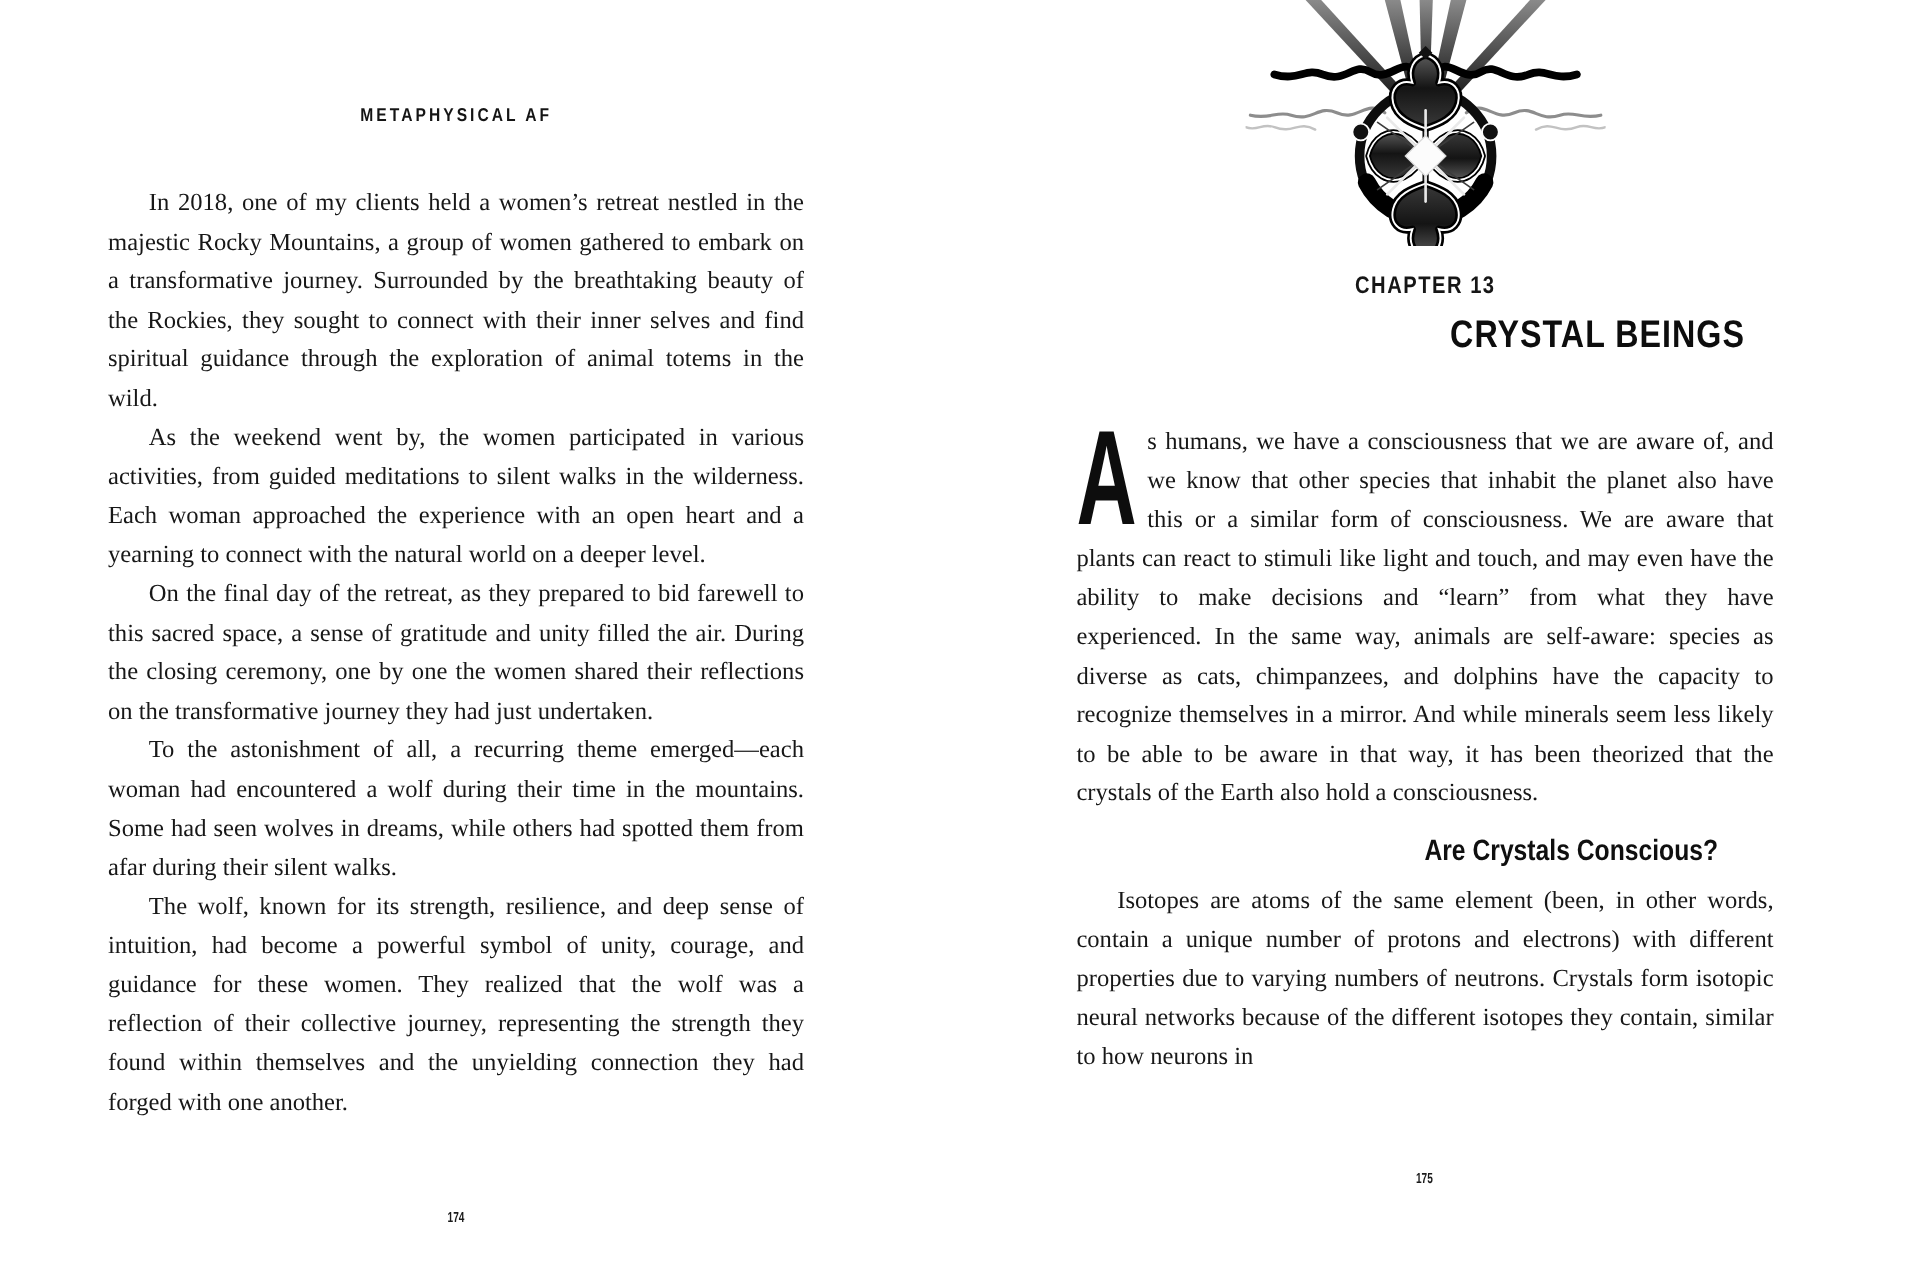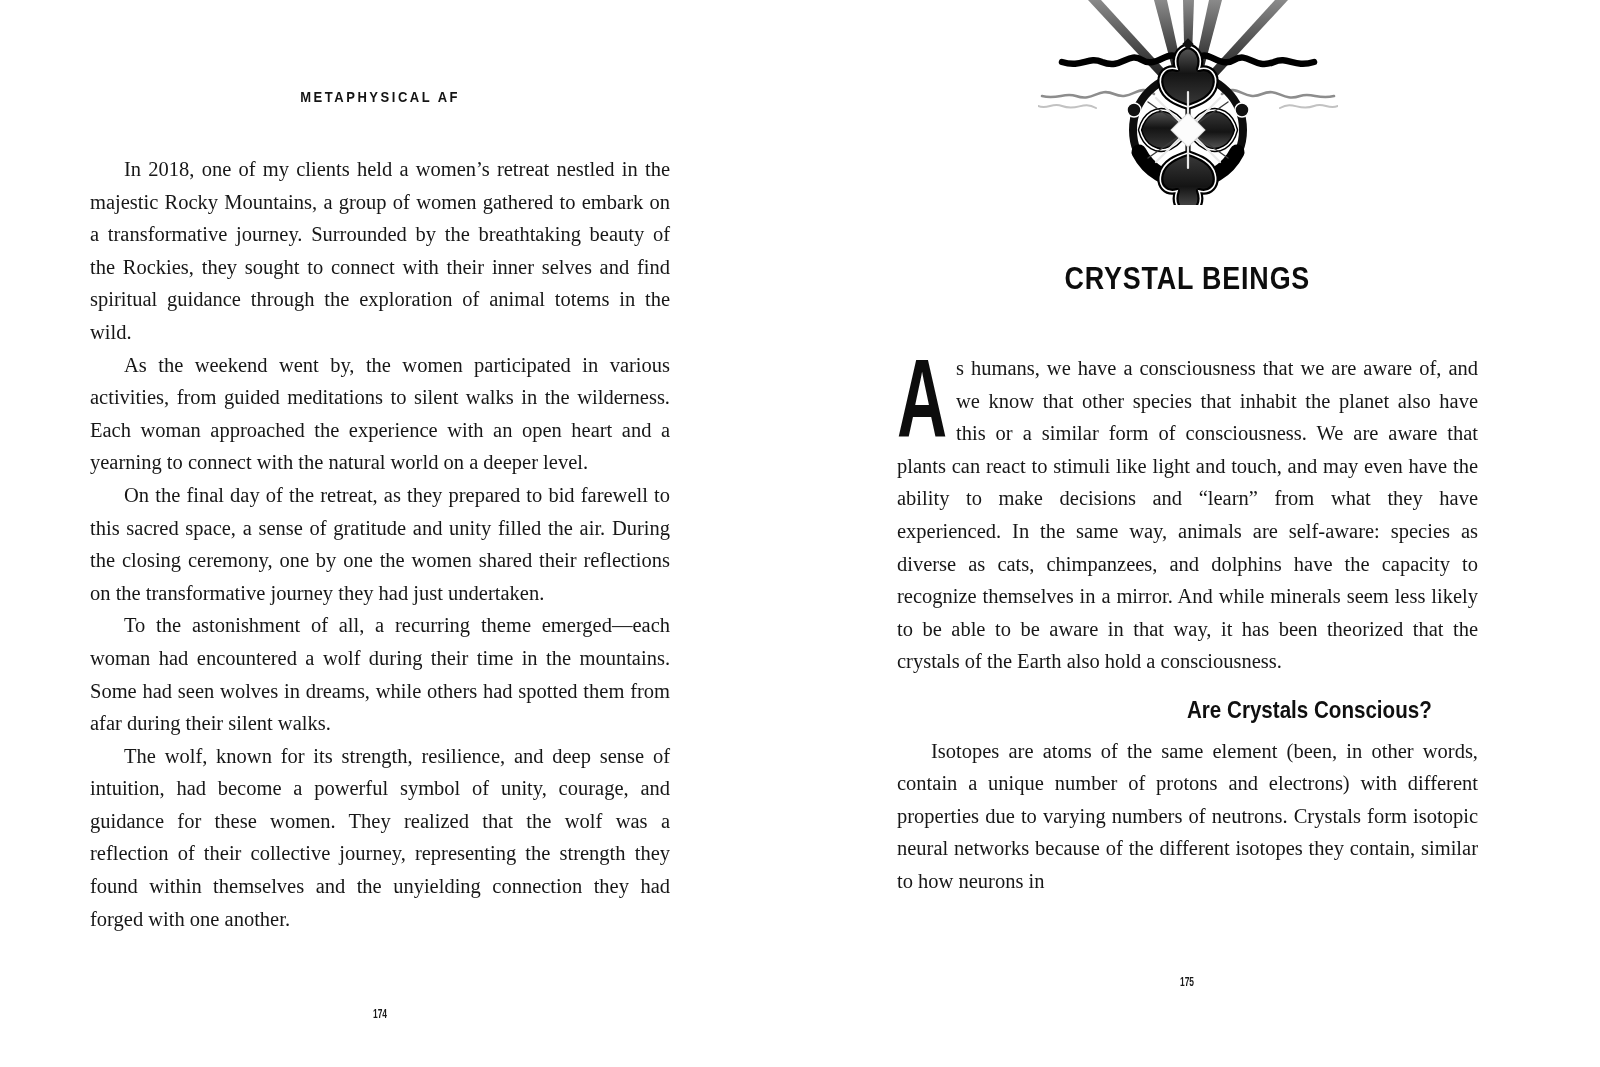--- a/index.html
+++ b/index.html
@@ -53,21 +53,21 @@
 
   .chapter-label {
     position: absolute; top: 227px; left: 0; width: 100%;
     text-align: center;
     font-family: "Liberation Sans", sans-serif;
     font-weight: bold; font-size: 20px; letter-spacing: 1.5px;
     color: #161616;
   }
   .chapter-title {
     position: absolute; top: 260px; left: 0; width: 100%;
-    margin: 0; text-align: center;
+    margin: 0; text-align: right;
     font-family: "Liberation Sans", sans-serif;
     font-weight: bold; font-size: 32px; letter-spacing: 1px;
     color: #0d0d0d;
   }
 
   .drop-cap {
     float: left;
     width: 50px; height: 90px;
     margin: 5px 9px 0 0;
     font-family: "Liberation Sans", sans-serif;
@@ -179,20 +179,23 @@
           <line x1="150" y1="130" x2="110" y2="158"></line>
           <line x1="150" y1="130" x2="190" y2="158"></line>
           <line x1="150" y1="130" x2="110" y2="102"></line>
           <line x1="150" y1="130" x2="190" y2="102"></line>
         </g>
 
         <rect x="138" y="118" width="24" height="24" transform="rotate(45 150 130)" fill="#fcfcfc" stroke="#d7d7d7" stroke-width="1"></rect>
       </svg>
     </div>
 
+    <div class="chapter-label">
+      <span class="cond">CHAPTER 13</span>
+    </div>
     <h1 class="chapter-title">
       <span class="cond">CRYSTAL BEINGS</span>
     </h1>
 
     <div class="body-text">
       <p><span class="drop-cap">A</span><span>s humans, we have a consciousness that we are aware of, and we know that other species that inhabit the planet also have this or a similar form of consciousness. We are aware that plants can react to stimuli like light and touch, and may even have the ability to make decisions and “learn” from what they have experienced. In the same way, animals are self-aware: species as diverse as cats, chimpanzees, and dolphins have the capacity to recognize themselves in a mirror. And while minerals seem less likely to be able to be aware in that way, it has been theorized that the crystals of the Earth also hold a consciousness.</span></p>
 
       <h2 class="section-heading">
         <span class="cond cond-left">Are Crystals Conscious?</span>
       </h2>

